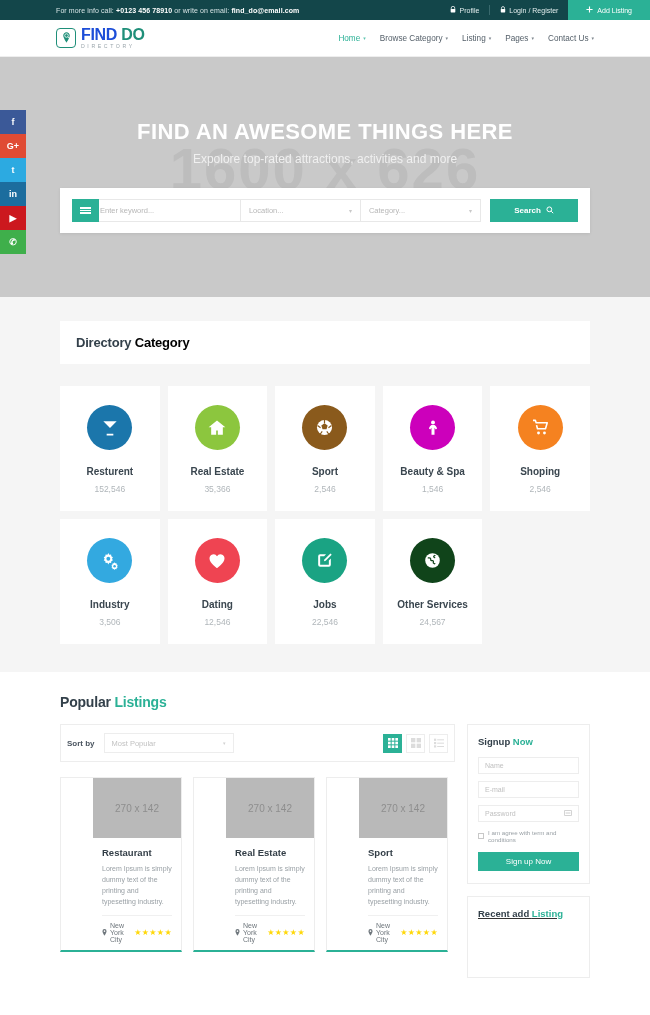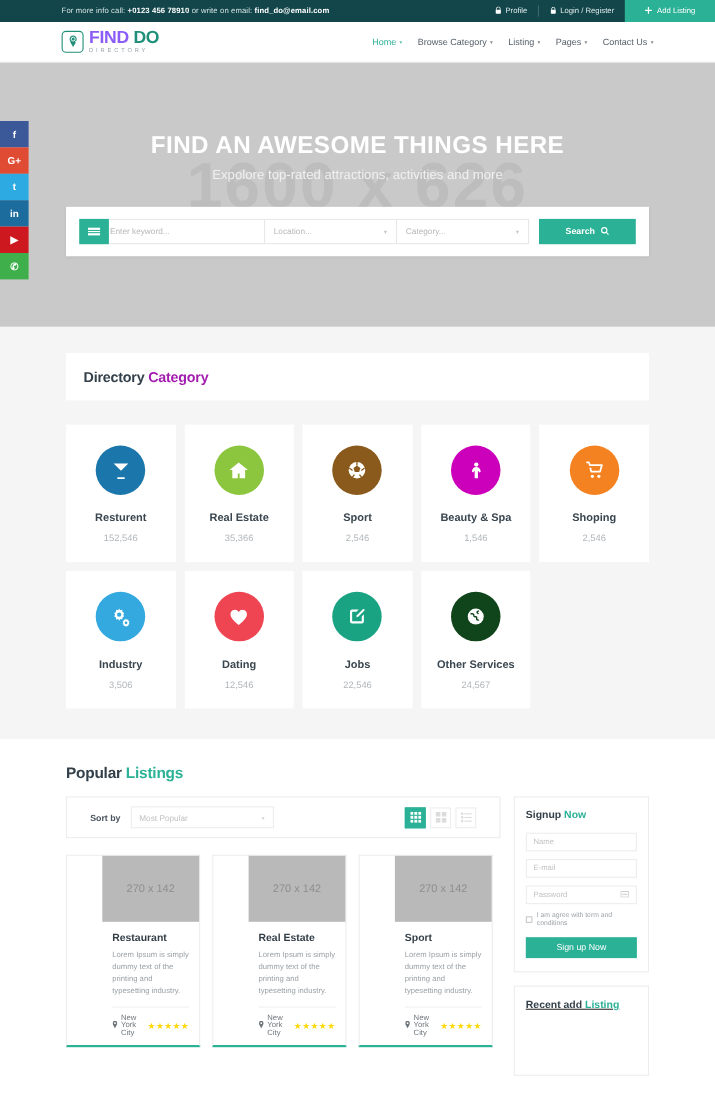--- a/index.html
+++ b/index.html
@@ -130,21 +130,21 @@
   .s-yt { background:#cc181e; }
   .s-wa { background:#3faf4b; }
 
   
   .sec-gray { background:#f5f5f5; padding:24px 0 28px; }
   .container { width:530px; margin:0 auto; }
   .panel-head {
     background:#fff; padding:14px 16px; font-size:13px; font-weight:bold;
     color:#33404a; letter-spacing:-.2px;
   }
-  .panel-head span { color:#a21caf; }
+  .panel-head span { color:#000000; }
   .cat-grid {
     display:grid; grid-template-columns:repeat(5,1fr); gap:8px; margin-top:22px;
   }
   .cat-card {
     background:#fff; padding:19px 4px 17px; text-align:center;
     display:flex; flex-direction:column; align-items:center;
   }
   .cat-icon {
     width:45px; height:45px; border-radius:50%;
     display:flex; align-items:center; justify-content:center;
@@ -159,21 +159,21 @@
   .sec-title {
     font-size:14px; font-weight:bold; color:#33404a; letter-spacing:-.2px;
     margin-bottom:14px;
   }
   .sec-title span { color:#2bb196; }
   .listings-row { display:flex; gap:12px; align-items:flex-start; }
   .listings-col { width:395px; }
   .side-col { width:123px; }
 
   .sortbar {
-    border:1px solid #ededed; padding:9px 21px; display:flex;
+    border:1px solid #ededed; padding:9px 6px; display:flex;
     align-items:center; height:38px;
   }
   .sort-label { font-size:8px; font-weight:bold; color:#4b5560; margin-right:9px; }
   .sort-select {
     width:130px; height:20px; border:1px solid #ededed;
     display:flex; align-items:center; justify-content:space-between;
     padding:0 7px; font-size:7.5px; color:#c2c2c2;
   }
   .view-toggles { margin-left:auto; display:flex; gap:4px; }
   .vt {
@@ -293,21 +293,21 @@
   <div class="logo">
     <div class="logo-mark">
       <svg width="13" height="13" viewBox="0 0 16 16">
         <path d="M8 1.6c-2.2 0-4 1.8-4 4 0 2.9 4 8.8 4 8.8s4-5.9 4-8.8c0-2.2-1.8-4-4-4z" fill="#1f8f79"></path>
         <circle cx="8" cy="5.6" r="2.2" fill="none" stroke="#fff" stroke-width="1"></circle>
         <path d="M9.6 7.2l1.5 1.5" stroke="#fff" stroke-width="1"></path>
       </svg>
     </div>
     <div class="logo-text">
       <div class="logo-top">
-        <span style="color:#8b5cf6">FIND </span><span>DO</span>
+        <span style="color:#1d4ed8">FIND </span><span>DO</span>
       </div>
       <div class="logo-sub">DIRECTORY</div>
     </div>
   </div>
   <div class="mainnav">
     <div class="nav-item active">
       <span>Home</span>
       <span class="caret">▾</span>
     </div>
     <div class="nav-item">

